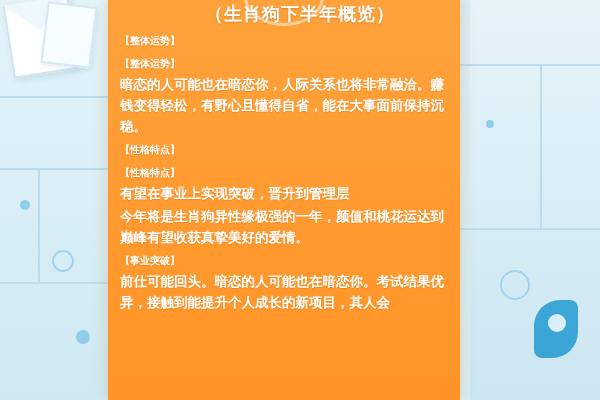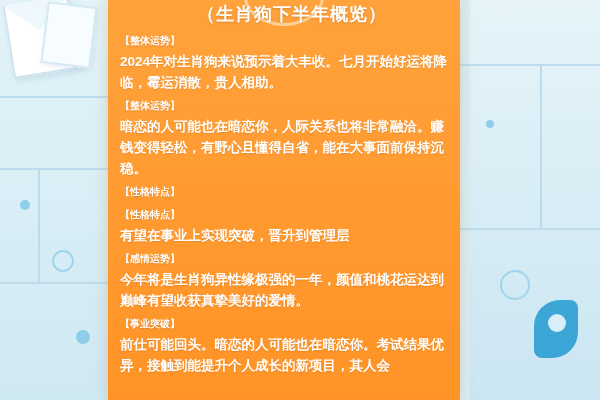--- a/index.html
+++ b/index.html
@@ -129,21 +129,21 @@
     top: -32px;
     transform: translateX(-50%);
     width: 74px;
     height: 52px;
     border: 3px solid #ffd9a8;
     border-radius: 50%;
     opacity: 0.85;
   }
   .card-title-wrap {
     position: absolute;
-    left: 8px;
+    left: 16px;
     top: 2px;
     width: 352px;
     text-align: center;
   }
   .card-title {
     display: inline-block;
     color: #ffffff;
     font-size: 18px;
     font-weight: bold;
     letter-spacing: 1px;
@@ -206,39 +206,37 @@
     <div class="card-top-emblem"></div>
 
     <div class="card-title-wrap">
       <span class="card-title">（生肖狗下半年概览）</span>
     </div>
 
     <div class="card-body">
 
       <div class="sec">
         <div class="sec-head">【整体运势】</div>
-        <div class="sec-text">2024年对生肖狗来说预示着大丰收。七月开始好运将降临，霉运消散，贵人相助。</div>
       </div>
 
       <div class="sec">
         <div class="sec-head">【整体运势】</div>
         <div class="sec-text">暗恋的人可能也在暗恋你，人际关系也将非常融洽。赚钱变得轻松，有野心且懂得自省，能在大事面前保持沉稳。</div>
       </div>
 
       <div class="sec">
         <div class="sec-head">【性格特点】</div>
       </div>
 
       <div class="sec">
         <div class="sec-head">【性格特点】</div>
         <div class="sec-text">有望在事业上实现突破，晋升到管理层</div>
       </div>
 
       <div class="sec">
-        <div class="sec-head">【感情运势】</div>
         <div class="sec-text">今年将是生肖狗异性缘极强的一年，颜值和桃花运达到巅峰有望收获真挚美好的爱情。</div>
       </div>
 
       <div class="sec">
         <div class="sec-head">【事业突破】</div>
         <div class="sec-text">前仕可能回头。暗恋的人可能也在暗恋你。考试结果优异，接触到能提升个人成长的新项目，其人会</div>
       </div>
 
     </div>
   </div>

